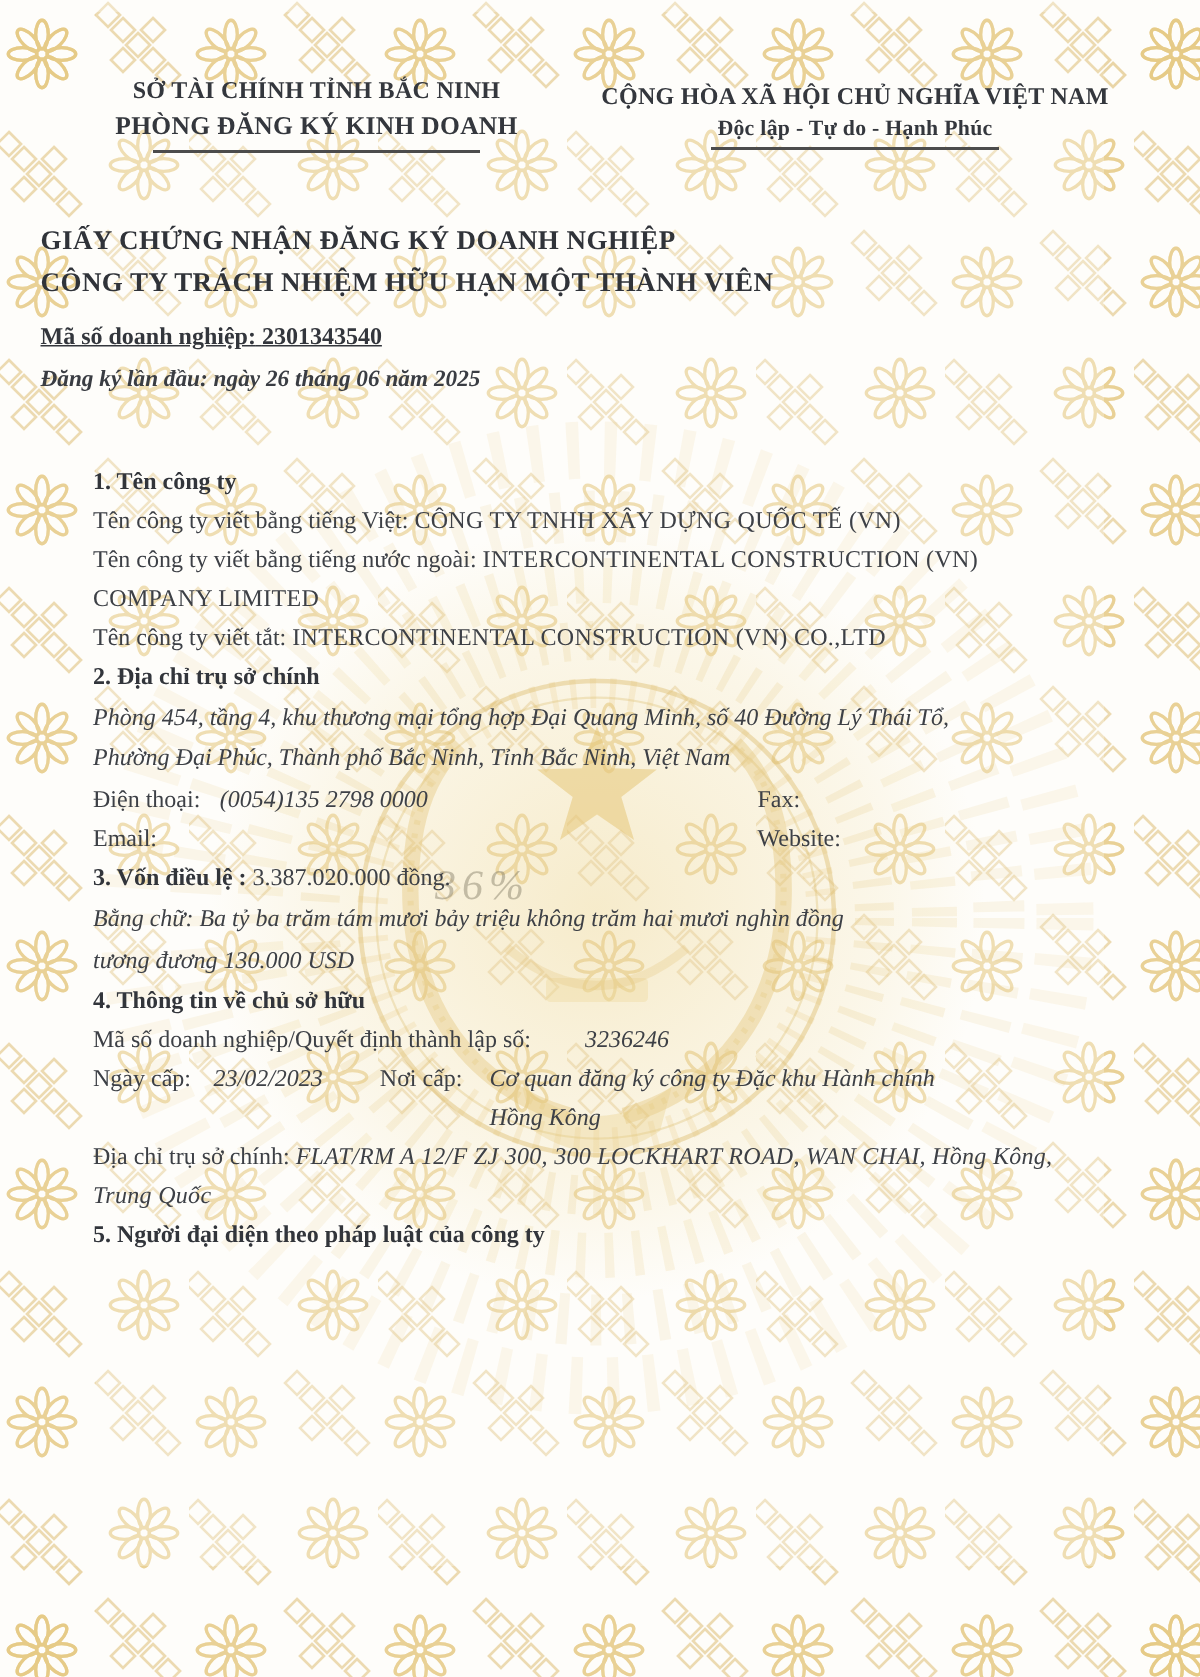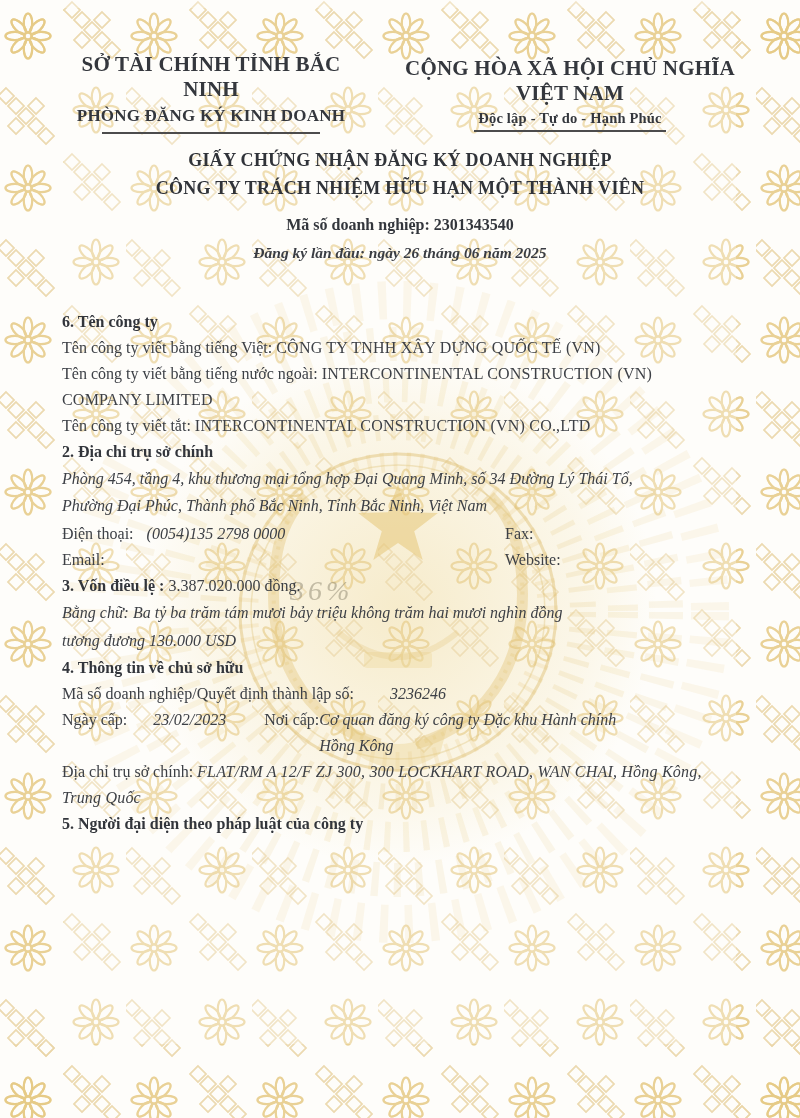--- a/index.html
+++ b/index.html
@@ -23,31 +23,31 @@
   svg.bg{position:absolute;left:0;top:0;}
   .wm-num{
     position:absolute;left:290px;top:575px;
     font-size:28px;font-style:italic;letter-spacing:4px;
     color:rgba(128,122,100,0.45);
     pointer-events:none;
   }
   
   .hdr-left{position:absolute;left:58px;top:52px;width:306px;text-align:center;}
   .hdr-right{position:absolute;left:388px;top:56px;width:364px;text-align:center;}
-  .hdr-l1{font-weight:bold;font-size:21px;color:#34373d;letter-spacing:0.2px;}
+  .hdr-l1{font-weight:bold;font-size:16px;color:#34373d;letter-spacing:0.2px;}
   .hdr-l2{font-weight:bold;font-size:17px;color:#34373d;margin-top:4px;letter-spacing:0.2px;}
   .hdr-rule{height:0;border-bottom:2px solid #4c4c4c;margin:6px auto 0 auto;}
   .hdr-left .hdr-rule{width:218px;}
   .hdr-right .hdr-rule{width:192px;margin-top:3px;}
   .hdr-right .hdr-l2{font-size:14.5px;}
   
-  .title{position:absolute;left:40px;top:150px;width:720px;text-align:center;}
+  .title{position:absolute;left:27px;top:150px;width:720px;text-align:left;}
   .t1{font-size:18px;font-weight:bold;color:#303339;letter-spacing:0.3px;}
   .t2{font-size:18px;font-weight:bold;color:#303339;letter-spacing:0.3px;margin-top:7px;}
-  .t-code{font-size:16px;font-weight:bold;color:#33363c;margin-top:17px;}
+  .t-code{font-size:16px;font-weight:bold;color:#33363c;margin-top:17px;text-decoration:underline;}
   .t-reg{font-size:15.5px;font-weight:bold;font-style:italic;color:#3a3d43;margin-top:10px;}
   
   .content{position:absolute;left:62px;top:309px;width:680px;font-size:16px;line-height:26px;}
   .content p{margin:0;}
   .sec-h{font-weight:bold;color:#32353b;}
   .it{font-style:italic;}
   .caps{letter-spacing:0.2px;}
   .p-foreign{max-width:614px;}
   .p-address{max-width:588px;font-style:italic;line-height:27px;}
   .row2{display:flex;}
@@ -144,36 +144,36 @@
     <div class="t2">CÔNG TY TRÁCH NHIỆM HỮU HẠN MỘT THÀNH VIÊN</div>
     <div class="t-code">
       <span>Mã số doanh nghiệp:</span>
       <span>2301343540</span>
     </div>
     <div class="t-reg">Đăng ký lần đầu: ngày 26 tháng 06 năm 2025</div>
   </div>
 
   <div class="content">
 
-    <p class="sec-h">6. Tên công ty</p>
+    <p class="sec-h">1. Tên công ty</p>
     <p>
       <span>Tên công ty viết bằng tiếng Việt:</span>
       <span class="caps">CÔNG TY TNHH XÂY DỰNG QUỐC TẾ (VN)</span>
     </p>
     <p class="p-foreign">
       <span>Tên công ty viết bằng tiếng nước ngoài:</span>
       <span class="caps">INTERCONTINENTAL CONSTRUCTION (VN) COMPANY LIMITED</span>
     </p>
     <p>
       <span>Tên công ty viết tắt:</span>
       <span class="caps">INTERCONTINENTAL CONSTRUCTION (VN) CO.,LTD</span>
     </p>
 
     <p class="sec-h mt2">2. Địa chỉ trụ sở chính</p>
-    <p class="p-address mt4">Phòng 454, tầng 4, khu thương mại tổng hợp Đại Quang Minh, số 34 Đường Lý Thái Tổ, Phường Đại Phúc, Thành phố Bắc Ninh, Tỉnh Bắc Ninh, Việt Nam</p>
+    <p class="p-address mt4">Phòng 454, tầng 4, khu thương mại tổng hợp Đại Quang Minh, số 40 Đường Lý Thái Tổ, Phường Đại Phúc, Thành phố Bắc Ninh, Tỉnh Bắc Ninh, Việt Nam</p>
     <div class="row2 mt2">
       <div class="col-l">
         <span>Điện thoại:</span>
         <span class="it" style="margin-left:13px">(0054)135 2798 0000</span>
       </div>
       <div>
         <span>Fax:</span>
       </div>
     </div>
     <div class="row2">
@@ -192,23 +192,23 @@
     <p class="it words">Bằng chữ: Ba tỷ ba trăm tám mươi bảy triệu không trăm hai mươi nghìn đồng</p>
     <p class="it words mt4">tương đương 130.000 USD</p>
 
     <p class="sec-h mt8">4. Thông tin về chủ sở hữu</p>
     <p>
       <span>Mã số doanh nghiệp/Quyết định thành lập số:</span>
       <span class="it" style="margin-left:32px">3236246</span>
     </p>
     <div class="flexrow">
       <span>Ngày cấp:</span>
-      <span class="it" style="margin-left:26px">23/02/2023</span>
+      <span class="it" style="margin-left:15px">23/02/2023</span>
       <span style="margin-left:38px">Nơi cấp:</span>
-      <span class="it noicap-val" style="margin-left:0">Cơ quan đăng ký công ty Đặc khu Hành chính Hồng Kông</span>
+      <span class="it noicap-val" style="margin-left:18px">Cơ quan đăng ký công ty Đặc khu Hành chính Hồng Kông</span>
     </div>
     <p class="p-hq">
       <span>Địa chỉ trụ sở chính:</span>
       <span class="it caps">FLAT/RM A 12/F ZJ 300, 300 LOCKHART ROAD, WAN CHAI, Hồng Kông, Trung Quốc</span>
     </p>
 
     <p class="sec-h mt2">5. Người đại diện theo pháp luật của công ty</p>
 
   </div>
 </div>

